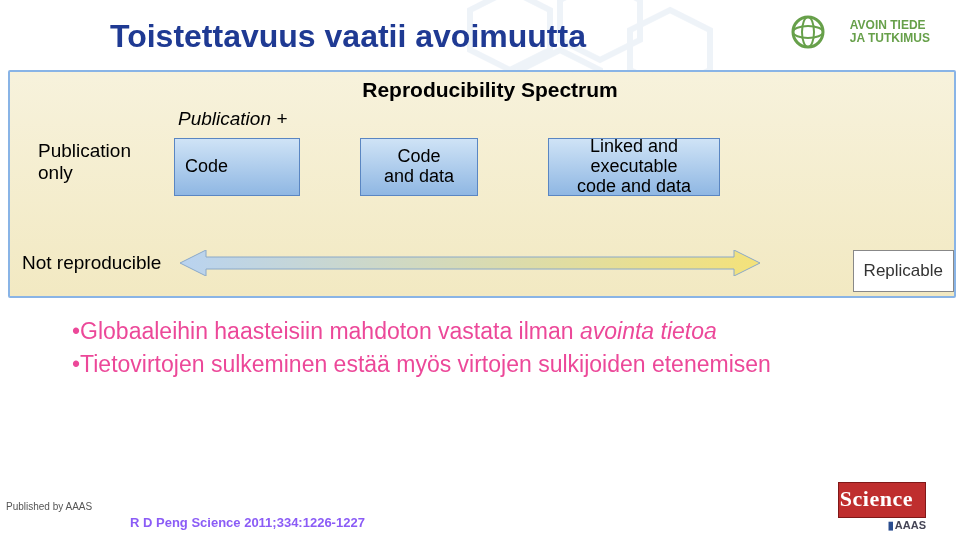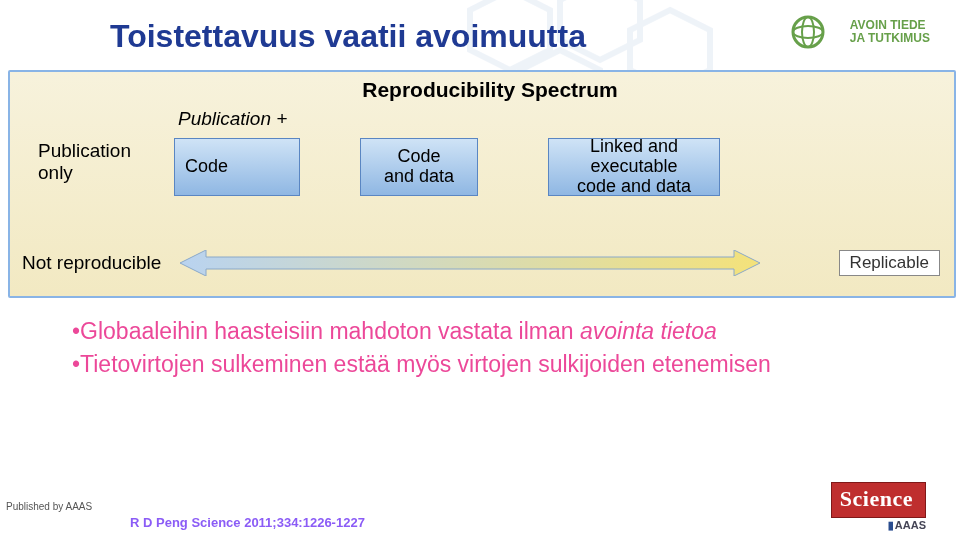--- a/index.html
+++ b/index.html
@@ -12,21 +12,21 @@
   .aaas-logo{position:absolute;bottom:8px;right:34px;font-size:11px;color:#445;font-weight:bold;z-index:2}
   .pub-aaas{position:absolute;bottom:28px;left:6px;font-size:10px;color:#555;z-index:2}
   .citation{position:absolute;bottom:10px;left:130px;font-size:13px;font-weight:bold;color:#8b5cf6;z-index:2}
   .spectrum{position:absolute;top:70px;left:8px;width:944px;height:224px;border:2px solid #89b4e6;border-radius:2px;background:linear-gradient(#f7f2dc,#f2e9c2);z-index:1}
   .spec-title{position:absolute;top:6px;left:16px;right:0;text-align:center;font-weight:bold;font-size:21px;color:#000}
   .publ-plus{position:absolute;top:36px;left:168px;font-style:italic;font-size:19px;color:#000}
   .lbl{position:absolute;font-size:19px;color:#000;line-height:1.15}
   .lbl.pubonly{top:68px;left:28px}
   .lbl.full{top:60px;right:14px}
   .lbl.notrep{top:180px;left:12px}
-  .repl-box{position:absolute;top:178px;right:14px;background:#fff;border:1px solid #888;padding:2px 10px;font-size:17px;color:#333}
+  .repl-box{position:absolute;top:178px;right:0;background:#fff;border:1px solid #888;padding:10px 10px;font-size:17px;color:#333}
   .stage{position:absolute;top:66px;height:56px;background:linear-gradient(#cfe3f6,#8fb7e3);border:1px solid #5a86c2;font-size:18px;color:#000;display:flex;align-items:center;justify-content:center;text-align:center;line-height:1.1}
   .stage.s1{left:164px;width:114px;justify-content:flex-start;padding-left:10px}
   .stage.s2{left:350px;width:116px}
   .stage.s3{left:538px;width:170px}
   .arrow-wrap{position:absolute;top:178px;left:170px;width:580px;height:26px}
   .bullets{position:absolute;top:318px;left:72px;right:60px;font-size:23px;color:#ec4899;font-family:Verdana,Arial,sans-serif;z-index:2}
   .bullets p{margin:0 0 6px 0}
   .bullets .it{font-style:italic}
 </style>
 </head>
@@ -93,19 +93,19 @@
 
   <div class="bullets">
     <p>•<span>Globaaleihin haasteisiin mahdoton vastata ilman </span><span class="it">avointa tietoa</span></p>
     <p>•<span>Tietovirtojen sulkeminen estää myös virtojen sulkijoiden etenemisen</span></p>
   </div>
 
   <div class="pub-aaas">Published by AAAS</div>
   <div class="citation">R D Peng Science 2011;334:1226-1227</div>
 
   <div class="science-logo">
-    <div style="background:#bf2e2e;color:#fff;padding:3px 12px 5px 8px;font-family:'Times New Roman',serif;font-weight:bold;font-size:22px;border:1px solid #801818;letter-spacing:0.5px">Science</div>
+    <div style="background:#bf2e2e;color:#fff;padding:3px 12px 5px 1px;font-family:'Times New Roman',serif;font-weight:bold;font-size:22px;border:1px solid #801818;letter-spacing:0.5px">Science</div>
   </div>
   <div class="aaas-logo">
     <span style="color:#2a4d8f;font-weight:bold;letter-spacing:1px">▮</span><span>AAAS</span>
   </div>
 
 </div>
 
 </body></html>

